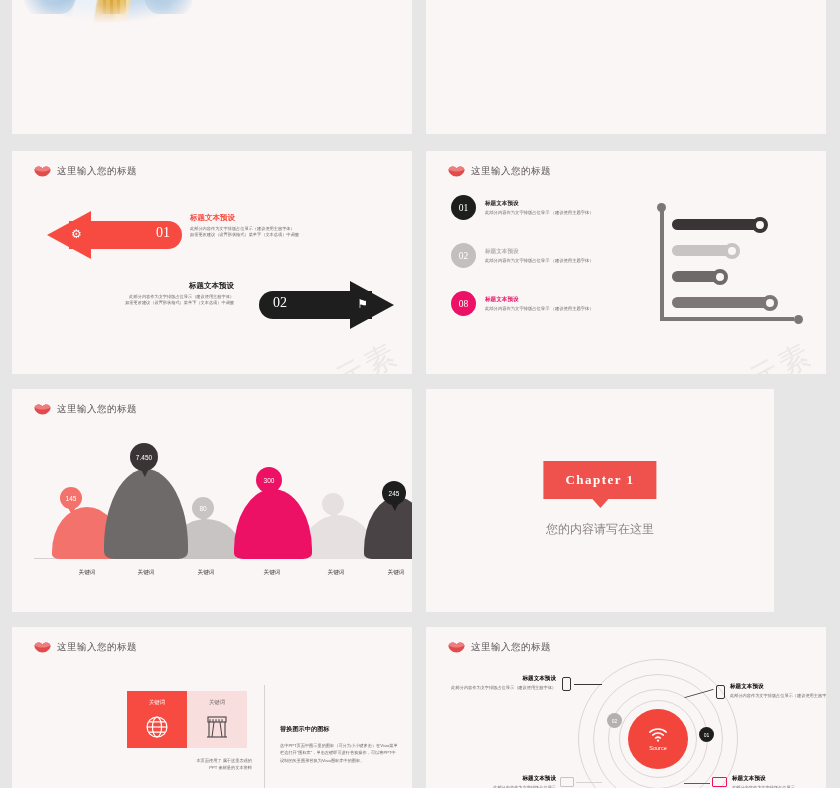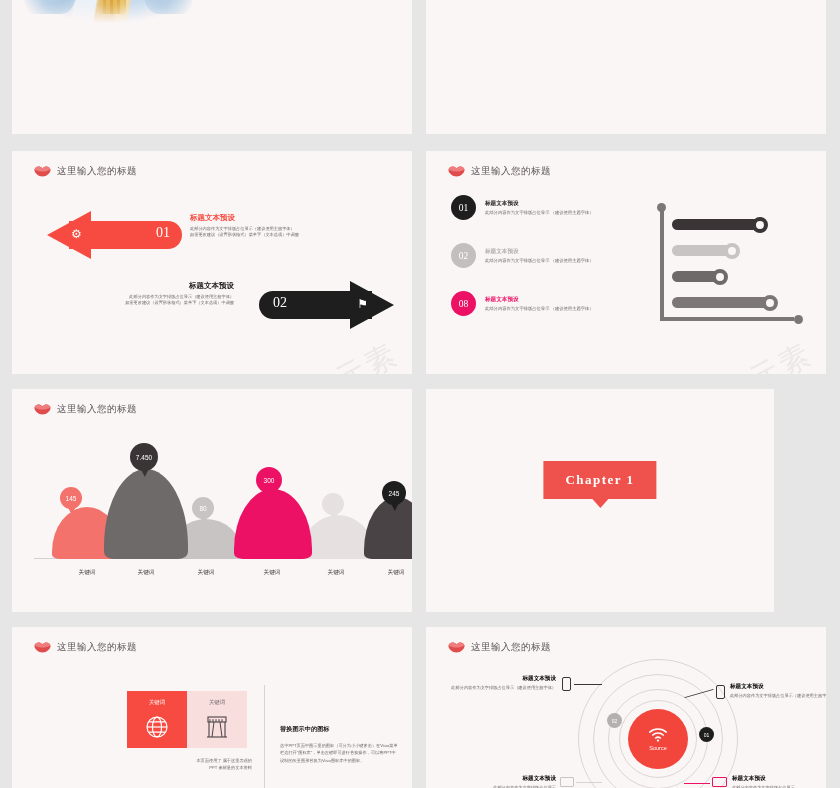--- a/index.html
+++ b/index.html
@@ -295,20 +295,21 @@
       <div class="mt-lab" style="left:82px;">关键词</div>
       <div class="mt-lab" style="left:142px;">关键词</div>
       <div class="mt-lab" style="left:208px;">关键词</div>
       <div class="mt-lab" style="left:272px;">关键词</div>
       <div class="mt-lab" style="left:332px;">关键词</div>
     </div>
   </div>
 
   <div class="slide s6">
     <div class="chapbox">Chapter 1</div>
+    <div class="chapsub">您的内容请写在这里</div>
   </div>
 
   <div class="slide s7">
     <div class="hdr">
       <span class="lips">
         <svg width="17" height="11" viewBox="0 0 34 22">
           <path d="M17 5C12 -1 3 0 1 7c-1 6 7 14 16 14s17-8 16-14C31 0 22 -1 17 5z" fill="#e04b4b"></path>
           <path d="M1 7c6 3 10 4 16 4s10-1 16-4c-2-7-11-8-16-2C12 -1 3 0 1 7z" fill="#f07d7d"></path>
         </svg>
       </span>

